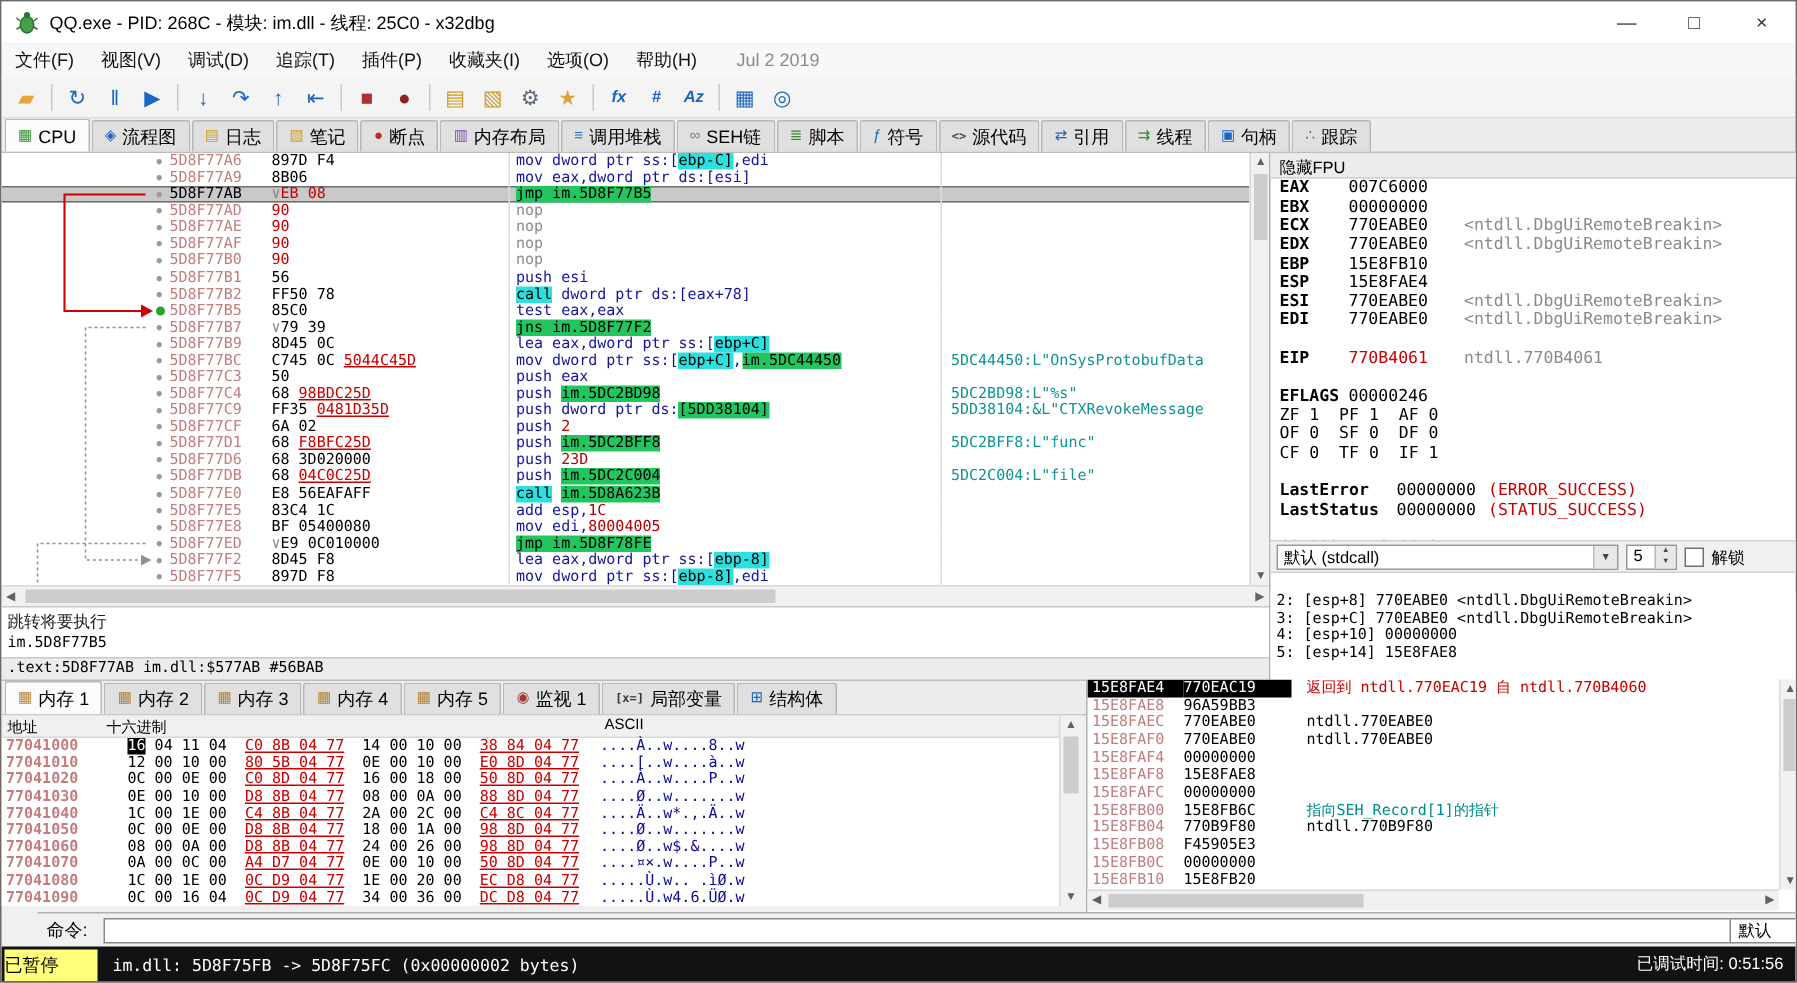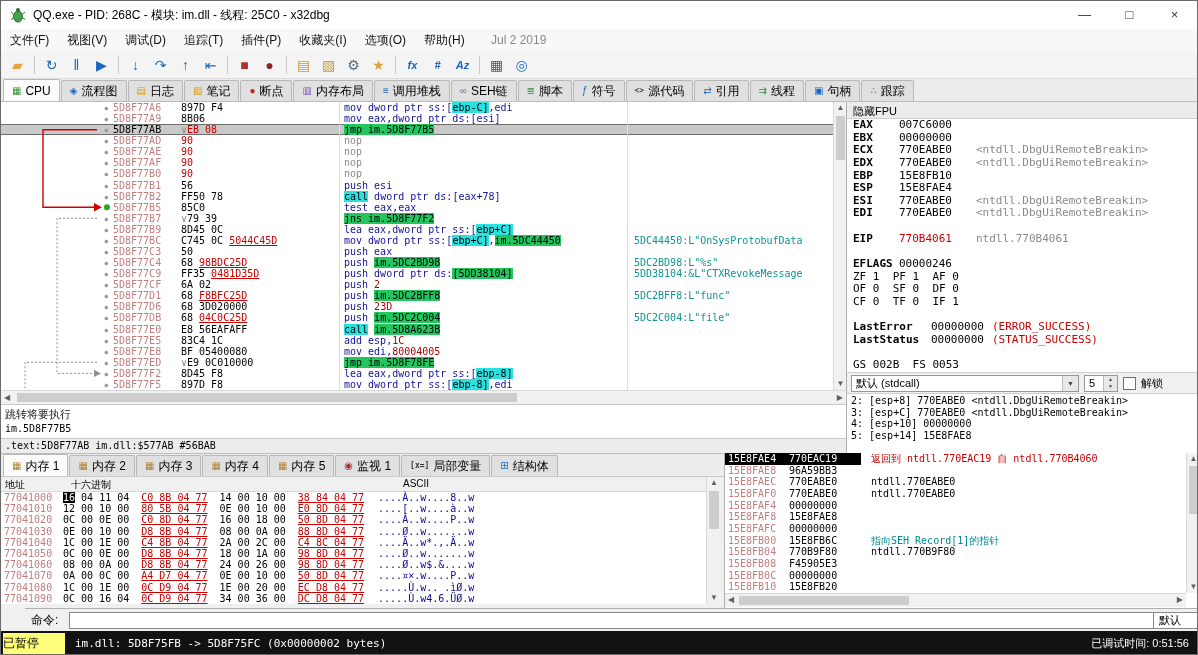--- a/index.html
+++ b/index.html
@@ -78,37 +78,37 @@
   
   #regpanel{position:absolute;left:845px;top:101px;width:353px;height:351px;background:#fff;border-left:1px solid #b0b0b0;box-sizing:border-box;}
   #fpubtn{position:absolute;left:0;top:0;right:0;height:17px;background:#ececec;border-bottom:1px solid #d0d0d0;font-size:11px;padding:2px 0 0 6px;box-sizing:border-box;}
   #regrows{position:absolute;left:0;top:17px;right:0;height:253px;overflow:hidden;}
   .rrow{height:12.65px;line-height:12.6px;font-family:"DejaVu Sans Mono",monospace;font-size:11px;padding-left:6px;white-space:pre;}
   .rn{display:inline-block;width:46px;font-weight:bold;color:#000;}
   .rn.wide{width:78px;}
   .rv{color:#000;} .rv.red{color:#c80000;}
   .rc{color:#8a8a8a;margin-left:24px;} .rc.red{color:#c80000;margin-left:8px;}
   .rt{color:#000;}
-  #convrow{position:absolute;left:0;top:270px;right:0;height:22px;background:#f0f0f0;border-top:1px solid #d0d0d0;border-bottom:1px solid #d0d0d0;
+  #convrow{position:absolute;left:0;top:258px;right:0;height:22px;background:#f0f0f0;border-top:1px solid #d0d0d0;border-bottom:1px solid #d0d0d0;
            display:flex;align-items:center;gap:5px;padding:0 4px;box-sizing:border-box;}
   #callconv{width:228px;height:17px;background:#fff;border:1px solid #979797;font-size:11px;display:flex;align-items:center;padding-left:4px;box-sizing:border-box;}
   #callconv .arrow{margin-left:auto;width:15px;height:100%;background:#e8e8e8;border-left:1px solid #bbb;text-align:center;font-size:7px;line-height:15px;color:#444;}
   #argspin{width:34px;height:17px;background:#fff;border:1px solid #979797;font-size:11px;display:flex;align-items:center;padding-left:4px;box-sizing:border-box;position:relative;}
   #argspin .spins{position:absolute;right:0;top:0;width:13px;height:100%;background:#e8e8e8;border-left:1px solid #bbb;font-size:5px;line-height:7px;text-align:center;color:#444;}
   #unlock-box{width:11px;height:11px;background:#fff;border:1px solid #707070;}
   #unlock-label{font-size:11px;}
   #argsbox{position:absolute;left:0;top:293px;right:0;bottom:0;background:#fff;border-top:0;}
   .arow{height:11.6px;line-height:11.6px;font-family:"DejaVu Sans Mono",monospace;font-size:10px;padding-left:4px;white-space:pre;color:#000;}
 
   
   #memheader{position:absolute;left:0;top:476px;width:705px;height:15px;background:#f0f0f0;border-bottom:1px solid #d8d8d8;font-size:10px;box-sizing:border-box;}
   #memheader span{position:absolute;top:1px;}
   #memrows{position:absolute;left:0;top:491px;width:705px;height:112px;background:#fff;}
   .mrow{display:flex;height:11.2px;line-height:11px;font-family:"DejaVu Sans Mono",monospace;font-size:10px;white-space:pre;}
-  .maddr{width:62px;flex:none;color:#c27e7e;padding-left:3px;box-sizing:border-box;}
+  .maddr{width:84px;flex:none;color:#c27e7e;padding-left:3px;box-sizing:border-box;font-weight:bold;}
   .mhex{flex:none;}
   .masc{color:#0a0a96;padding-left:14px;}
 
   
   #stackpanel{position:absolute;left:723px;top:452px;width:475px;height:155px;background:#fff;border-left:1px solid #b0b0b0;box-sizing:border-box;}
   #stackrows{position:absolute;left:0;top:0;right:13px;height:140px;overflow:hidden;}
   .srow{display:flex;height:11.66px;line-height:11.6px;font-family:"DejaVu Sans Mono",monospace;font-size:10px;white-space:pre;}
   .saddr{width:64px;flex:none;color:#c27e7e;padding-left:3px;box-sizing:border-box;}
   .sval{width:72px;flex:none;color:#000;}
   .scmt{flex:1;padding-left:10px;color:#000;overflow:hidden;}

